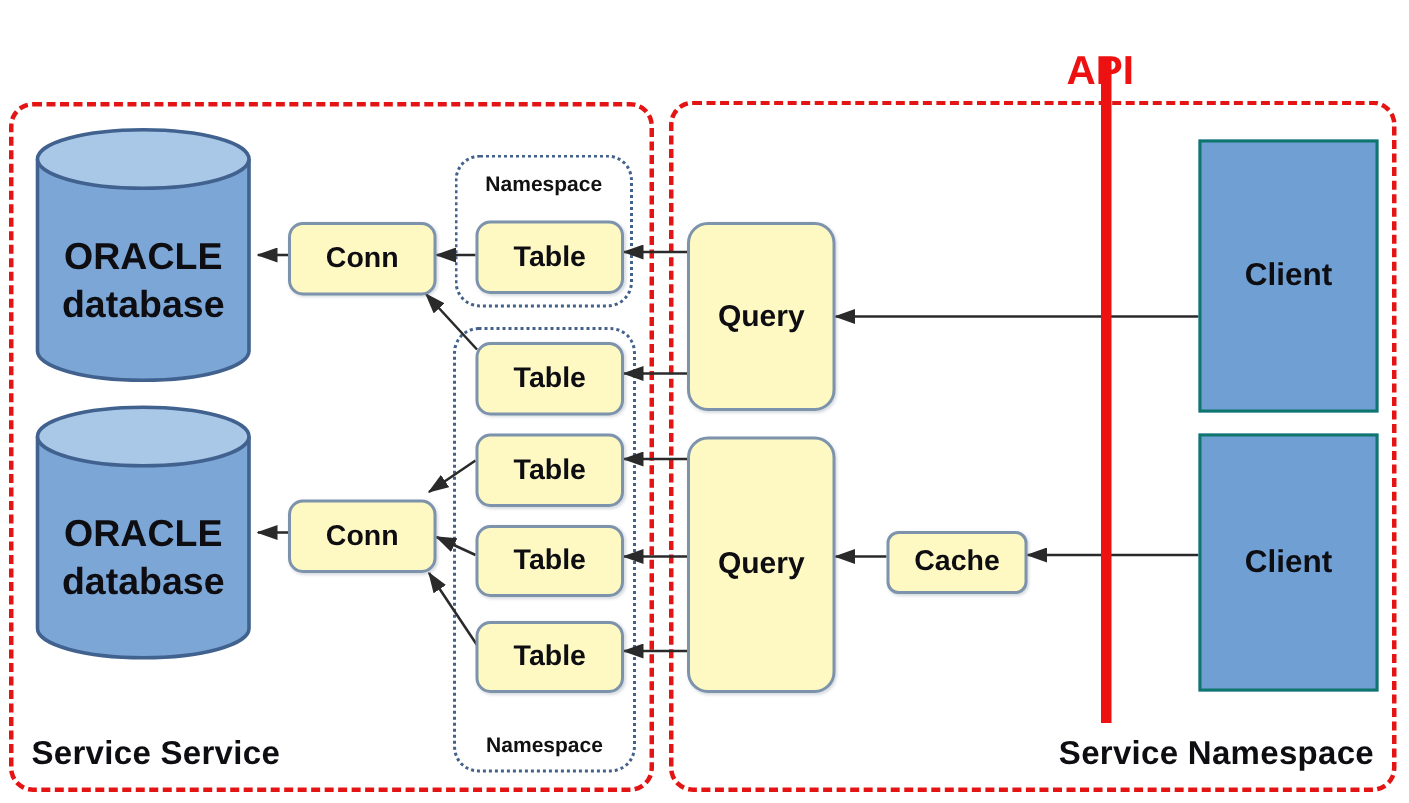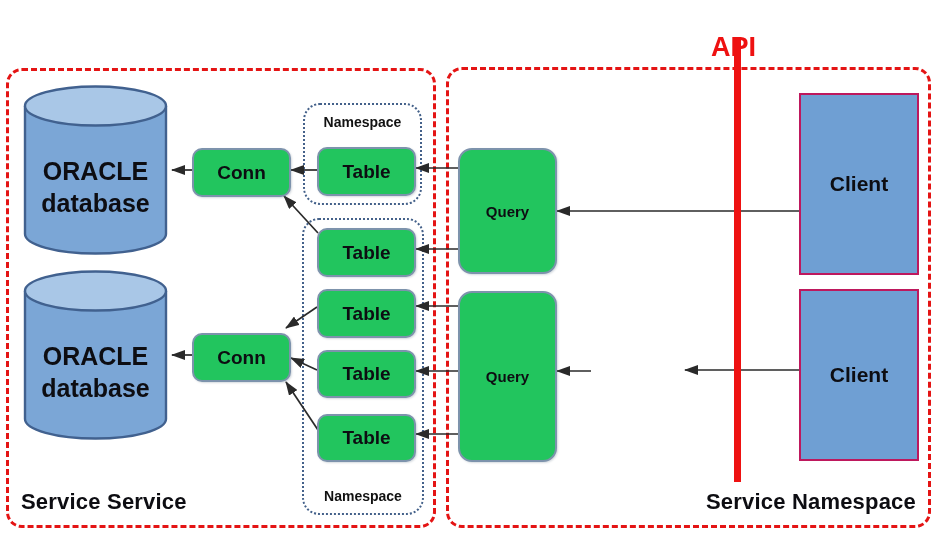--- a/index.html
+++ b/index.html
@@ -19,35 +19,35 @@
   .api-line{position:absolute;left:734px;top:38px;width:7px;height:444px;background:#ee1111;z-index:5;}
   
   .namespace{position:absolute;border:2px dotted #44618a;border-radius:17px;z-index:2;background:transparent;}
   .ns1{left:303px;top:103px;width:115px;height:98px;}
   .ns2{left:302px;top:218px;width:118px;height:293px;}
   .ns-label{position:absolute;width:100%;text-align:center;font-size:14px;color:#111;}
   .ns1 .ns-label{top:9px;}
   .ns2 .ns-label{bottom:9px;}
   
   .node{position:absolute;z-index:4;display:flex;align-items:center;justify-content:center;}
-  .gray{background:#22c55e;border:2px solid #7d93ac;border-radius:10px;font-size:19px;
+  .gray{background:#fef9c3;border:2px solid #7d93ac;border-radius:10px;font-size:19px;
         box-shadow:1px 1px 2px rgba(90,110,130,0.25);}
   .conn1{left:192px;top:148px;width:95px;height:45px;}
   .conn2{left:192px;top:333px;width:95px;height:45px;}
   .table1{left:317px;top:147px;width:95px;height:45px;}
   .table2{left:317px;top:228px;width:95px;height:45px;}
   .table3{left:317px;top:289px;width:95px;height:45px;}
   .table4{left:317px;top:350px;width:95px;height:44px;}
   .table5{left:317px;top:414px;width:95px;height:44px;}
-  .query{border-radius:14px;font-size:15px;}
+  .query{border-radius:14px;font-size:20px;}
   .query1{left:458px;top:148px;width:95px;height:122px;}
   .query2{left:458px;top:291px;width:95px;height:167px;}
   .cache{left:591px;top:354px;width:90px;height:38px;border-radius:8px;}
   
-  .client{background:#6f9fd3;border:2px solid #be185d;font-size:21px;border-radius:0;}
+  .client{background:#6f9fd3;border:2px solid #0f766e;font-size:21px;border-radius:0;}
   .client1{left:799px;top:93px;width:116px;height:178px;}
   .client2{left:799px;top:289px;width:116px;height:168px;}
   
   .cyl{position:absolute;width:145px;height:170px;z-index:4;}
   .cyl1{left:23px;top:85px;}
   .cyl2{left:23px;top:270px;}
   .cyl svg{position:absolute;left:0;top:0;}
   .cyl-label{position:absolute;left:0;top:42%;width:100%;text-align:center;
              font-size:25px;line-height:1.25;color:#0d0d12;}
   
@@ -139,20 +139,23 @@
     <span>Table</span>
   </div>
 
   <div class="node gray query query1">
     <span>Query</span>
   </div>
   <div class="node gray query query2">
     <span>Query</span>
   </div>
 
+  <div class="node gray cache">
+    <span>Cache</span>
+  </div>
 
   <div class="node client client1">
     <span>Client</span>
   </div>
   <div class="node client client2">
     <span>Client</span>
   </div>
 
   <div class="api-line"></div>
   <div class="api-label">API</div>

